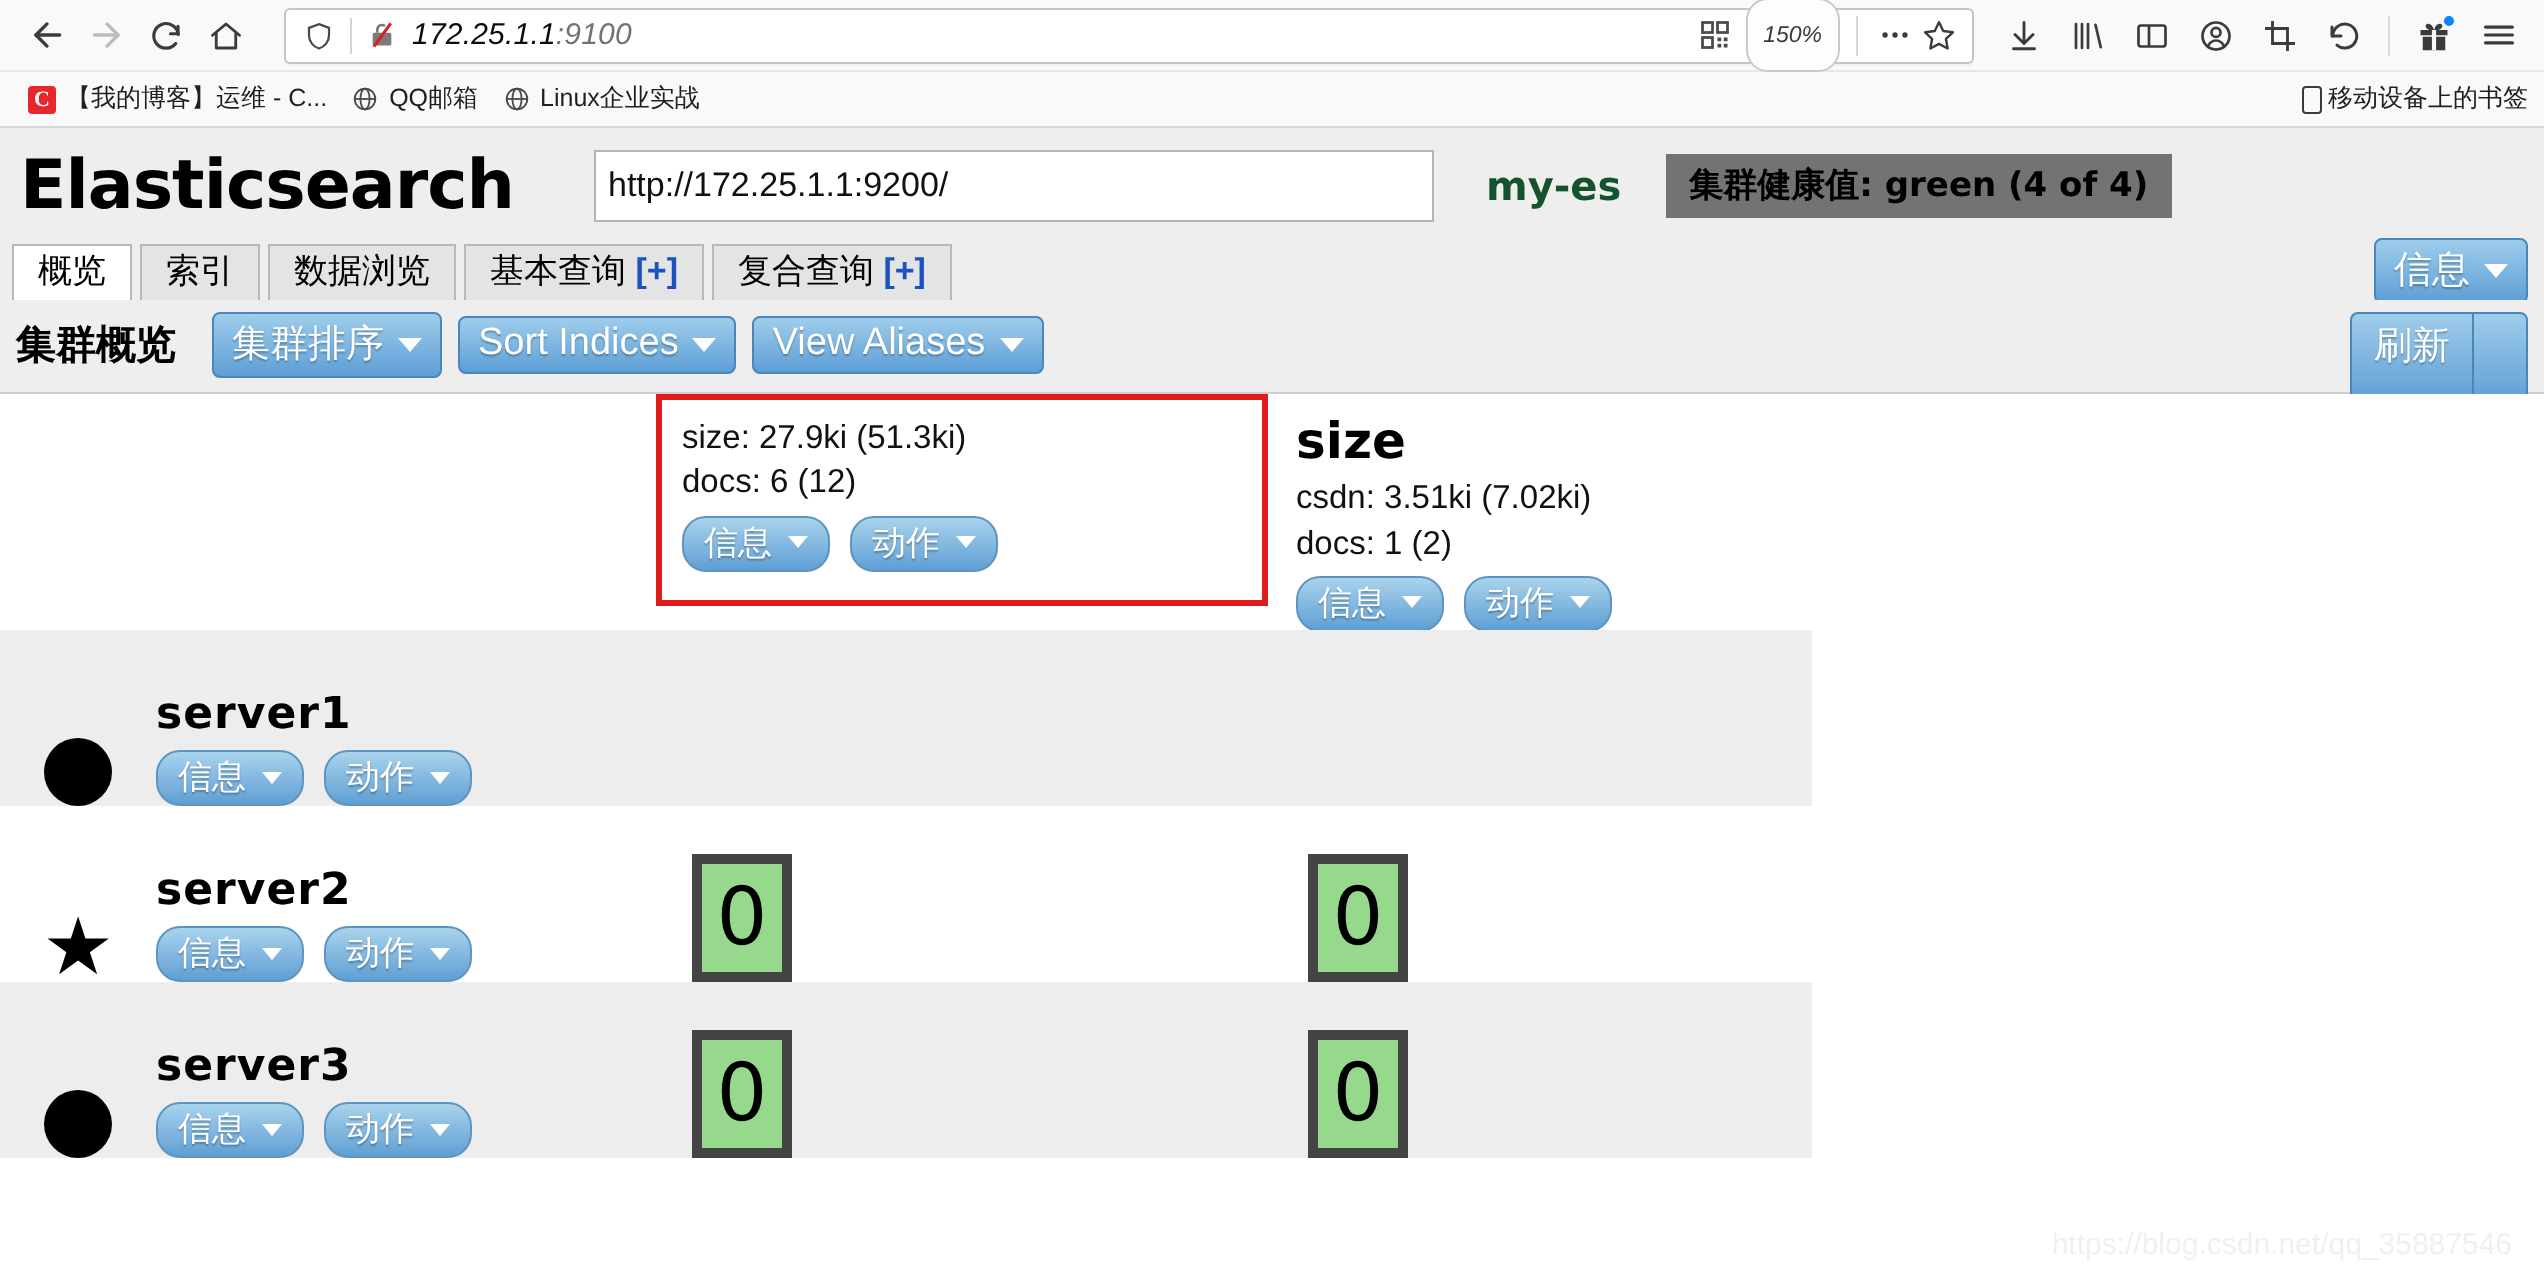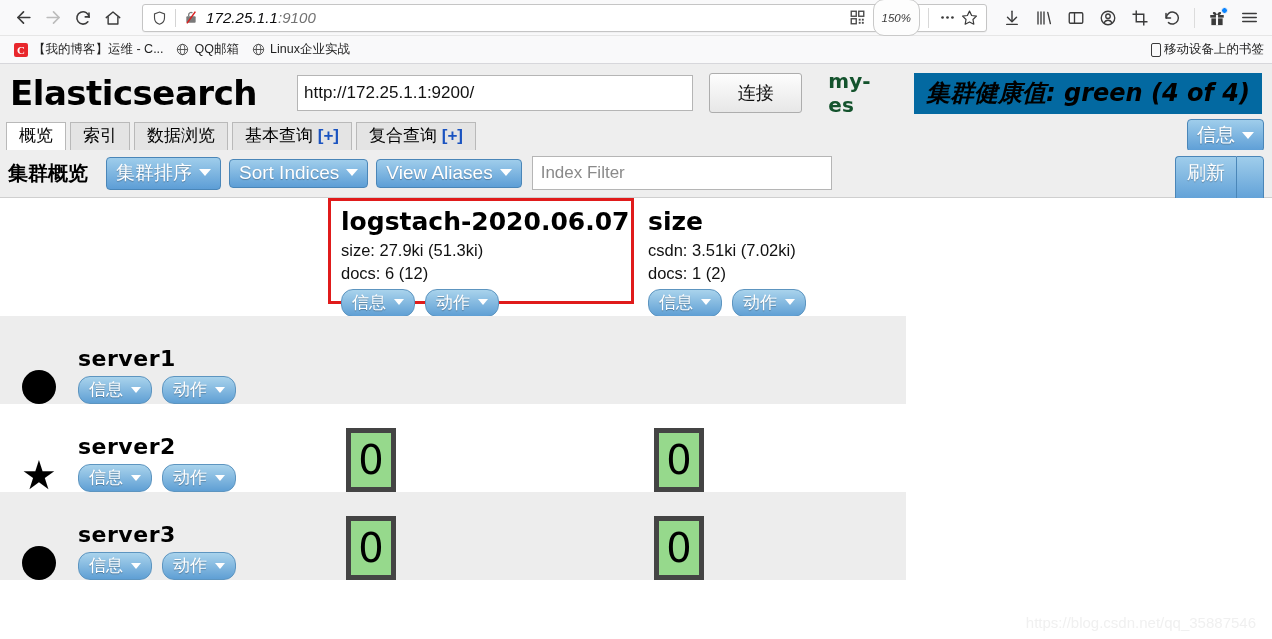--- a/index.html
+++ b/index.html
@@ -89,22 +89,22 @@
     outline:none;
   }
   .es-connect{
     margin-left:16px;width:98px;height:40px;
     background:linear-gradient(#fdfdfd,#e7e7e7);
     border:1px solid #adadad;border-radius:3px;font-size:18px;color:#111;
     font-family:"Liberation Sans",sans-serif;cursor:pointer;
   }
   .es-clustername{ margin-left:26px;font-size:20px;font-weight:bold;color:#14532d;font-family:"DejaVu Sans",sans-serif;}
   .es-health{
-    margin-left:22px;background:#0369a1;color:#000;font-weight:bold;font-size:24px;
-    padding:4px 12px 5px;font-family:"DejaVu Sans",sans-serif;white-space:nowrap;font-style:italic;
+    margin-left:22px;background:#737373;color:#000;font-weight:bold;font-size:17px;
+    padding:4px 12px 5px;font-family:"DejaVu Sans",sans-serif;white-space:nowrap;
   }
 
   
   .tabrow{ display:flex; padding:0 6px; background:#eeeeee; position:relative; height:28px;}
   .tab{
     border:1px solid #b9b9b9;border-bottom:none;background:#e4e4e4;
     padding:2px 12px 3px;font-size:17px;color:#000;margin-right:4px;cursor:pointer;
     font-family:"Liberation Sans",sans-serif;line-height:22px;
   }
   .tab.active{ background:#ffffff; }
@@ -371,21 +371,20 @@
     <span class="phone-ic"></span>
     <span>移动设备上的书签</span>
   </div>
 </div>
 
 <div class="app">
 
   <div class="es-header">
     <div class="es-logo">Elasticsearch</div>
     <input class="es-url-input" value="http://172.25.1.1:9200/" style="">
-    <button class="es-connect">连接</button>
     <div class="es-clustername">my-es</div>
     <div class="es-health">集群健康值: green (4 of 4)</div>
   </div>
 
   <div class="tabrow">
     <div class="tab active">概览</div>
     <div class="tab">索引</div>
     <div class="tab">数据浏览</div>
     <div class="tab"><span>基本查询</span> <span class="plus">[+]</span></div>
     <div class="tab"><span>复合查询</span> <span class="plus">[+]</span></div>
@@ -404,37 +403,35 @@
       <span class="caret"></span>
     </div>
     <div class="btn-blue">
       <span>Sort Indices</span>
       <span class="caret"></span>
     </div>
     <div class="btn-blue">
       <span>View Aliases</span>
       <span class="caret"></span>
     </div>
-    <input class="index-filter" placeholder="Index Filter" style="">
 
     <div class="cluster-right">
       <div class="btn-split">
         <div class="main">刷新</div>
         <div class="arrow">
           <span class="caret"></span>
         </div>
       </div>
     </div>
   </div>
 
   <div class="content">
 
     <div class="index-header-row">
       <div class="index-card highlight">
-        <div class="index-name">logstach-2020.06.07</div>
         <div class="index-meta">size: 27.9ki (51.3ki)</div>
         <div class="index-meta">docs: 6 (12)</div>
         <div class="pill-row">
           <div class="pill">
             <span>信息</span>
             <span class="caret"></span>
           </div>
           <div class="pill">
             <span>动作</span>
             <span class="caret"></span>

